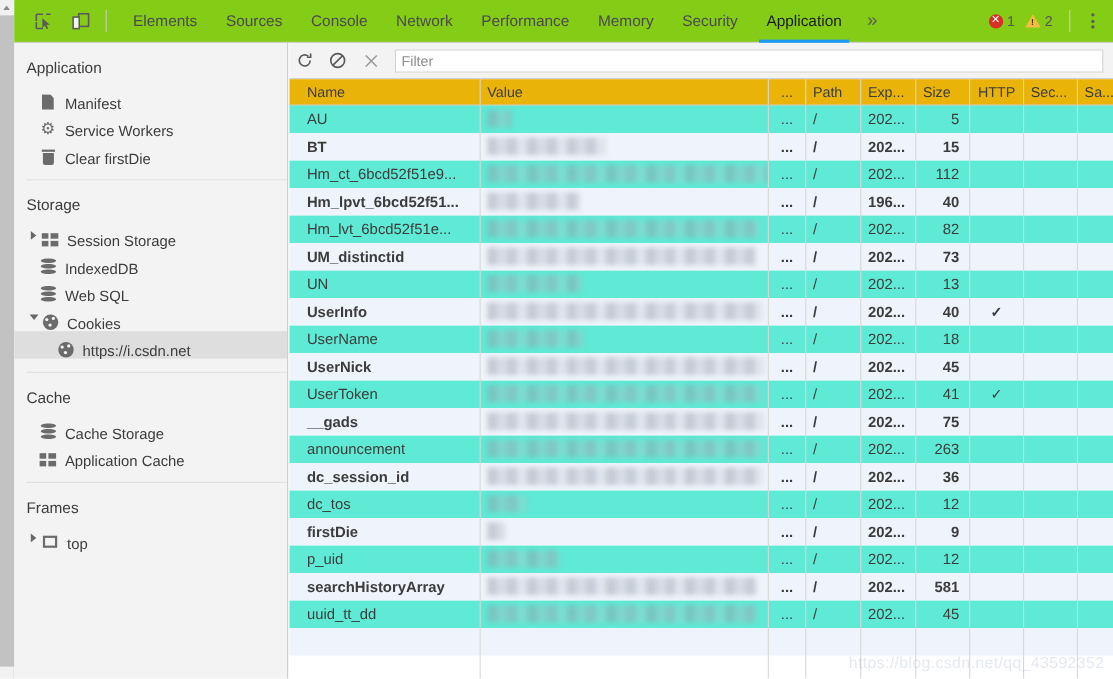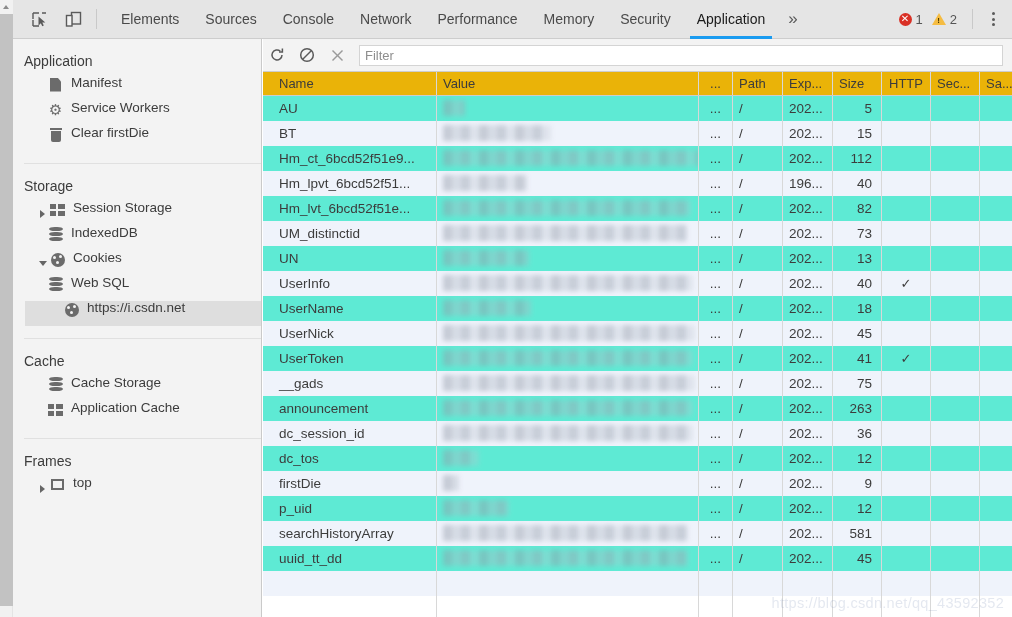--- a/index.html
+++ b/index.html
@@ -40,21 +40,21 @@
   #page-scrollbar .sb-thumb {
     position: absolute; left: 0; top: 14px;
     width: 13px; height: 592px;
     background: #c2c2c2;
   }
 
   
   #topbar {
     position: absolute; left: 13px; top: 0;
     width: 999px; height: 39px;
-    background: #e5e5e5;
+    background: #84cc16;
     border-bottom: 1px solid #cdcdcd;
     display: flex; align-items: center;
   }
   .tool-icon {
     width: 28px; height: 28px;
     margin-left: 6px;
     display: flex; align-items: center; justify-content: center;
     cursor: pointer;
   }
   .tool-icon:first-child { margin-left: 12px; }
@@ -141,26 +141,25 @@
     padding: 14px 0 7px 11px;
     font-size: 14px;
     color: #3c3c3c;
   }
   .sb-group { padding-bottom: 10px; }
   .sb-divider {
     height: 1px; background: #e0e0e0;
     margin: 2px 0 0 11px;
   }
   .sb-item {
-    display: flex; align-items: flex-start;
+    display: flex; align-items: flex-end;
     height: 25px;
     padding-left: 11px;
     cursor: pointer;
     white-space: nowrap;
-    margin-left: 12px;
   }
   .sb-item.selected { background: #dedede; }
   .sb-arrow-slot {
     width: 13px; height: 25px;
     display: flex; align-items: center; justify-content: center;
     flex: none;
   }
   .sb-arrow-slot.has-arrow:after {
     content: "";
     border-top: 4px solid transparent;
@@ -276,21 +275,21 @@
   #tbody .cell {
     font-size: 13.5px; color: #3c3c3c;
     display: flex; align-items: center;
     border-right: 1px solid #d8d8d8;
     padding-left: 6px;
     overflow: hidden; white-space: nowrap;
     position: relative;
   }
   #tbody .ctrow { cursor: default; }
   #tbody .ctrow.odd { background: #5eead4; }
-  #tbody .ctrow.even { background: #eff3fb; }
+  #tbody .ctrow.even { background: #eff3fb; font-weight: bold; }
 
   .c-name  { width: 174px; padding-left: 16px !important; }
   .c-value { width: 262px; }
   .c-dots  { width: 34px; justify-content: center; padding-left: 0 !important; }
   .c-path  { width: 50px; }
   .c-exp   { width: 50px; }
   .c-size  { width: 49px; }
   .c-http  { width: 49px; justify-content: center; padding-left: 0 !important; }
   .c-sec   { width: 49px; }
   .c-sa    { width: 32px; border-right: none !important; }
@@ -442,40 +441,40 @@
         <div class="sb-item sb-indent-1">
           <span class="sb-ico">
             <span class="ico-db">
               <i></i>
               <i></i>
               <i></i>
             </span>
           </span>
           <span class="sb-label">IndexedDB</span>
         </div>
+        <div class="sb-item sb-indent-1">
+          <span class="sb-ico">
+            <span class="ico-db">
+              <i></i>
+              <i></i>
+              <i></i>
+            </span>
+          </span>
+          <span class="sb-label">Web SQL</span>
+        </div>
         <div class="sb-item">
           <span class="sb-arrow-slot has-arrow open"></span>
           <span class="sb-ico">
             <span class="ico-cookie">
               <s></s>
               <s></s>
               <s></s>
             </span>
           </span>
           <span class="sb-label">Cookies</span>
-        </div>
-        <div class="sb-item sb-indent-1">
-          <span class="sb-ico">
-            <span class="ico-db">
-              <i></i>
-              <i></i>
-              <i></i>
-            </span>
-          </span>
-          <span class="sb-label">Web SQL</span>
         </div>
         <div class="sb-item selected sb-indent-2">
           <span class="sb-ico">
             <span class="ico-cookie">
               <s></s>
               <s></s>
               <s></s>
             </span>
           </span>
           <span class="sb-label">https://i.csdn.net</span>

